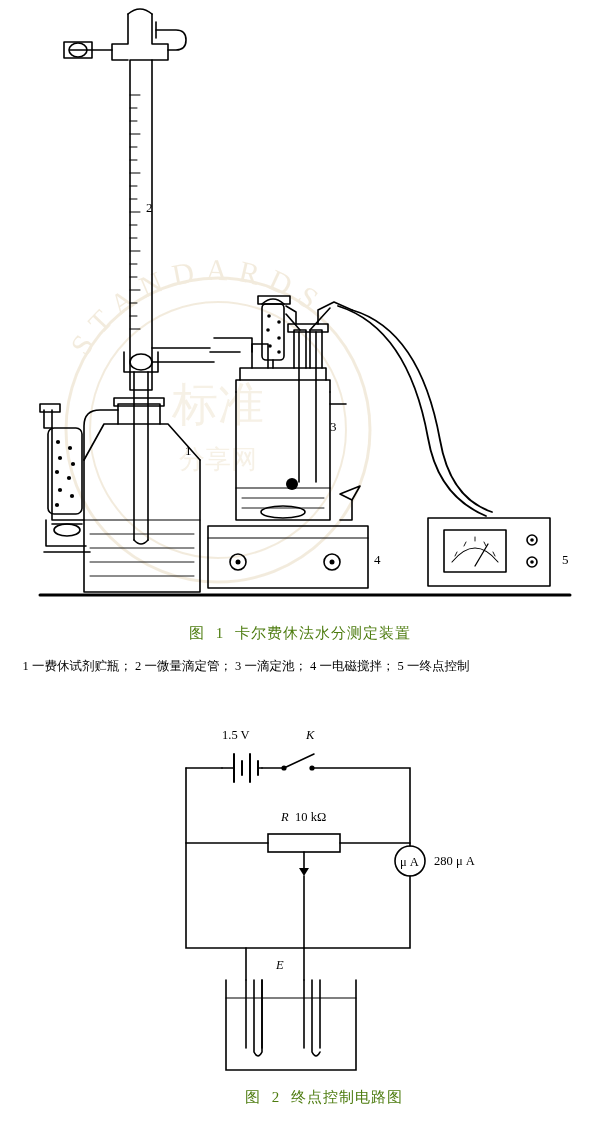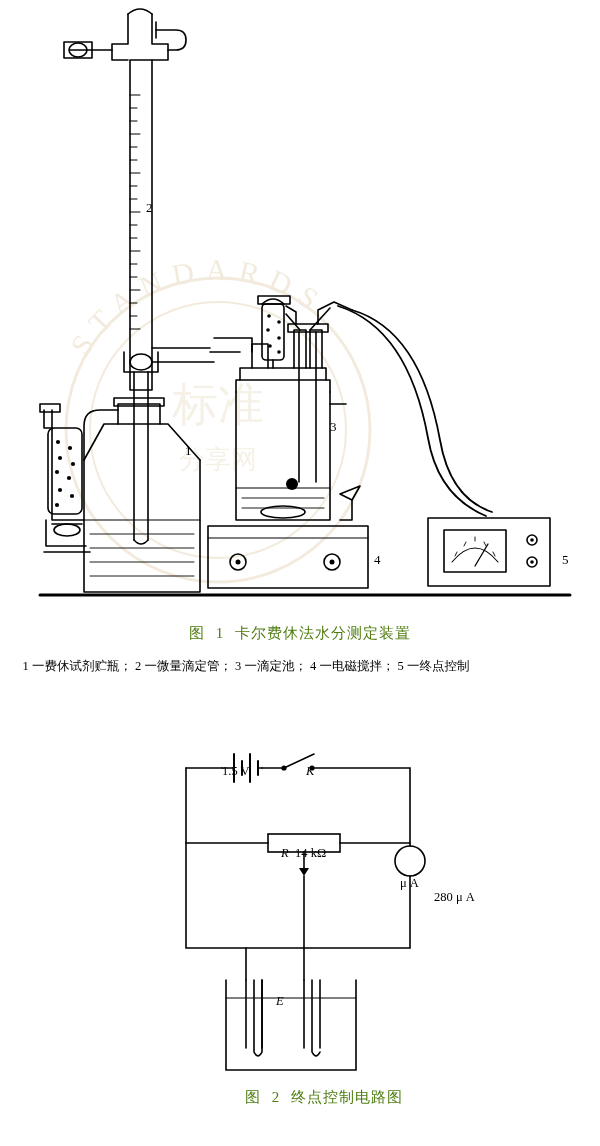--- a/index.html
+++ b/index.html
@@ -72,21 +72,20 @@
     top: 718px;
     width: 600px;
     height: 380px;
   }
   .lbl {
     position: absolute;
     font-family: "Liberation Serif", serif;
     font-size: 12.5px;
     color: #000;
     white-space: nowrap;
-    margin-top: 36px;
   }
   .lbl.italic { font-style: italic; }
   .num-lbl {
     position: absolute;
     font-family: "Liberation Serif", serif;
     font-size: 13px;
     color: #000;
   }
 </style>
 </head>
@@ -335,22 +334,22 @@
 
         <path d="M304,262 L304,330"></path>
         <path d="M320,262 L320,330"></path>
         <path d="M312,262 L312,334 Q316,342 320,334"></path>
       </g>
     </svg>
 
     <div class="lbl" style="left:222px; top:10px;">1.5 V</div>
     <div class="lbl italic" style="left:306px; top:10px;">K</div>
     <div class="lbl italic" style="left:281px; top:92px;">R</div>
-    <div class="lbl" style="left:295px; top:92px;">14 kΩ</div>
-    <div class="lbl" style="left:400px; top:122px;">μ A</div>
+    <div class="lbl" style="left:295px; top:92px;">10 kΩ</div>
+    <div class="lbl" style="left:400px; top:137px;">μ A</div>
     <div class="lbl" style="left:434px; top:136px;">280 μ A</div>
     <div class="lbl italic" style="left:276px; top:240px;">E</div>
   </div>
 
   <div class="cap cap-title" id="fig2-caption">
     <span>图</span>
     <span class="num">2</span>
     <span>终点控制电路图</span>
   </div>
 

